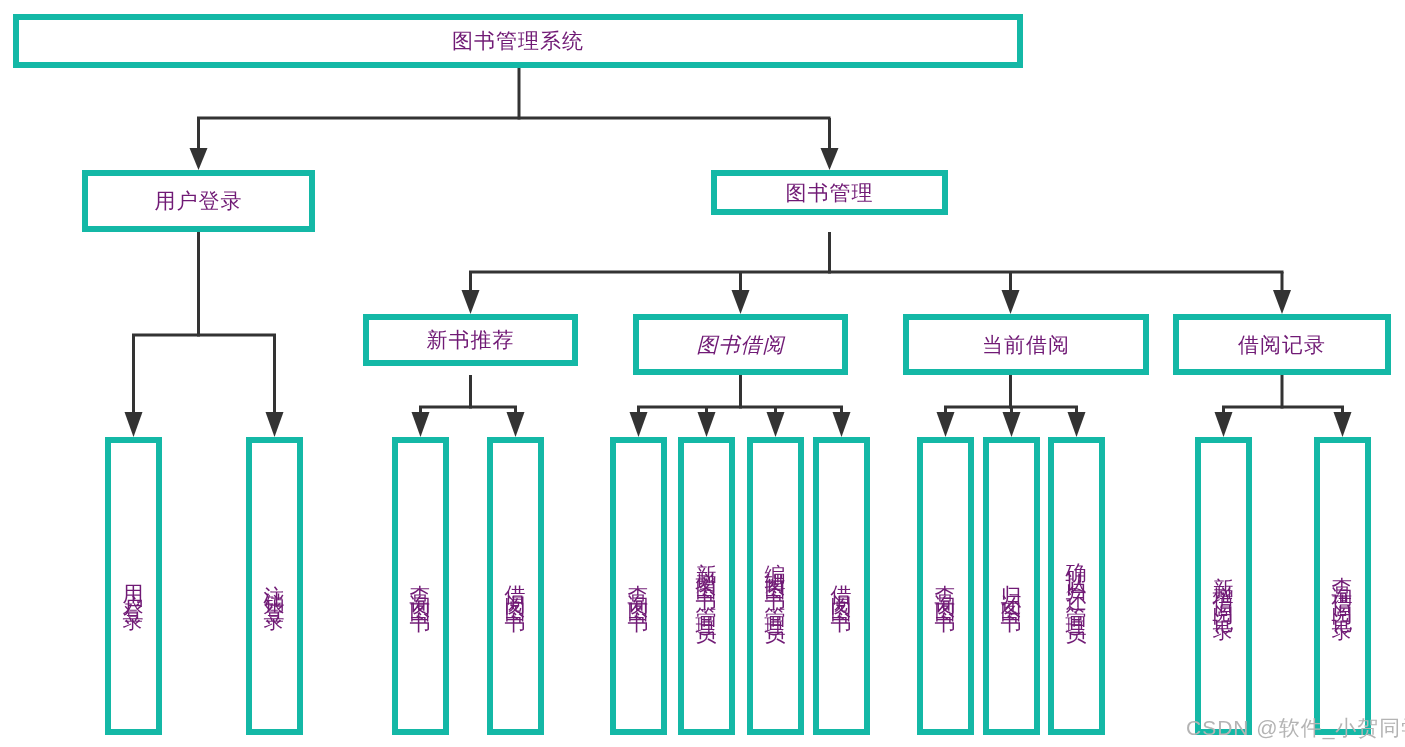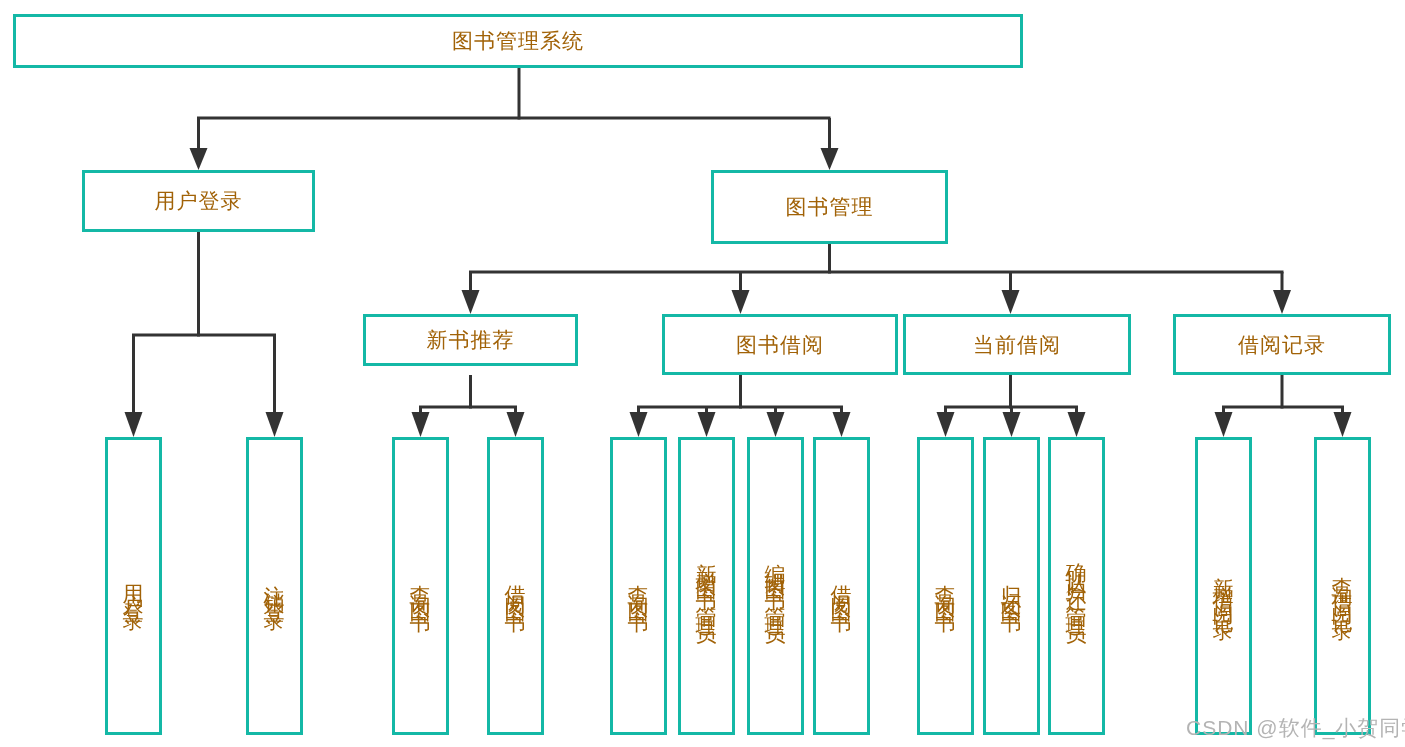--- a/index.html
+++ b/index.html
@@ -13,48 +13,48 @@
   }
   #wires {
     position: absolute;
     left: 0; top: 0;
     width: 1405px; height: 747px;
     pointer-events: none;
   }
   .box {
     position: absolute;
     background: #ffffff;
-    border: 3px solid #14b8a6;
+    border: 6px solid #14b8a6;
     box-sizing: border-box;
     display: flex;
     align-items: center;
     justify-content: center;
-    color: #a16207;
+    color: #701a75;
     z-index: 2;
   }
   .hbox {
     font-size: 21px;
     letter-spacing: 1px;
     white-space: nowrap;
   }
   .vbox span {
     writing-mode: vertical-rl;
     text-orientation: mixed;
     font-size: 21px;
     letter-spacing: 0.42em;
     line-height: 1;
     white-space: nowrap;
   }
   
   .n-root        { left: 13px;   top: 14px;  width: 1010px; height: 54px; }
   .n-user-login  { left: 82px;   top: 170px; width: 233px;  height: 62px; }
-  .n-book-mgmt   { left: 711px;  top: 170px; width: 237px;  height: 74px; font-family: Liberation Mono, monospace; }
+  .n-book-mgmt   { left: 711px;  top: 170px; width: 237px;  height: 45px; font-family: Liberation Mono, monospace; }
   .n-l3-1 { left: 363px;  top: 314px; width: 215px; height: 52px; }
-  .n-l3-2 { left: 662px;  top: 314px; width: 236px; height: 61px; }
-  .n-l3-3 { left: 903px;  top: 314px; width: 228px; height: 61px; }
+  .n-l3-2 { left: 633px;  top: 314px; width: 215px; height: 61px; font-style: italic; }
+  .n-l3-3 { left: 903px;  top: 314px; width: 246px; height: 61px; }
   .n-l3-4 { left: 1173px; top: 314px; width: 218px; height: 61px; }
   .leaf { top: 437px; width: 57px; height: 298px; }
   .lf-g1-0 { left: 105px; }
   .lf-g1-1 { left: 246px; }
   .lf-g2-0 { left: 392px; }
   .lf-g2-1 { left: 487px; }
   .lf-g3-0 { left: 610px; }
   .lf-g3-1 { left: 678px; }
   .lf-g3-2 { left: 747px; }
   .lf-g3-3 { left: 813px; }

